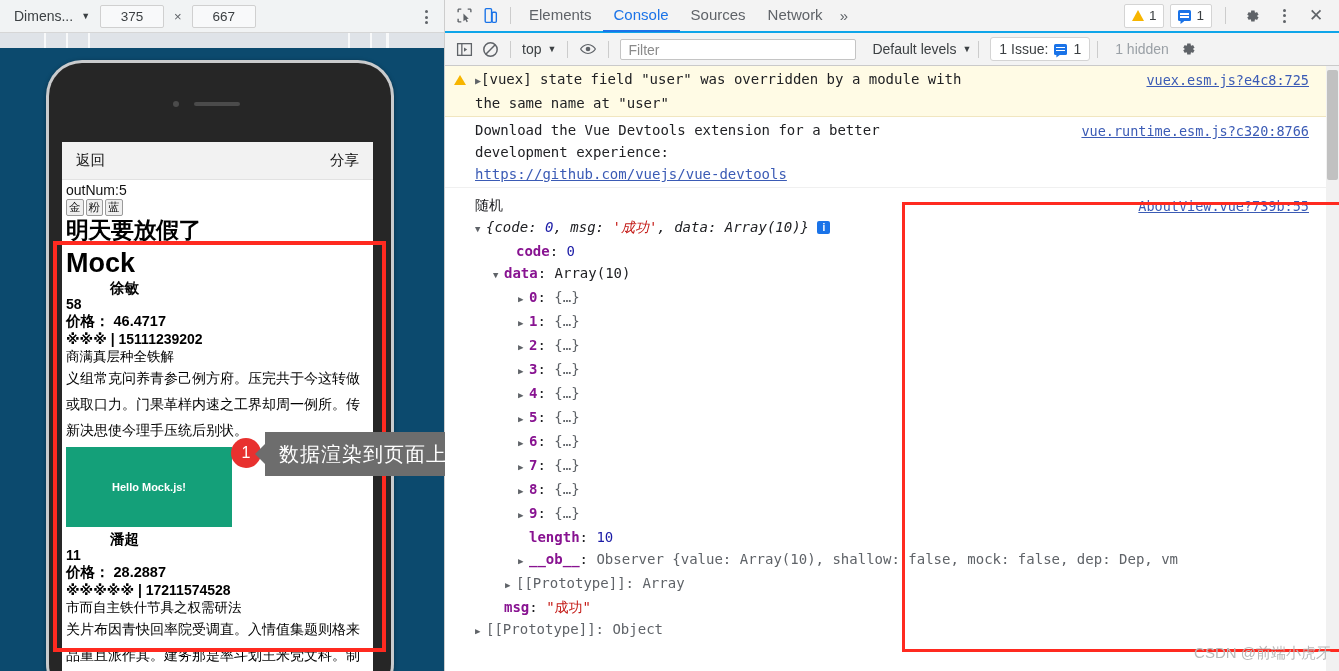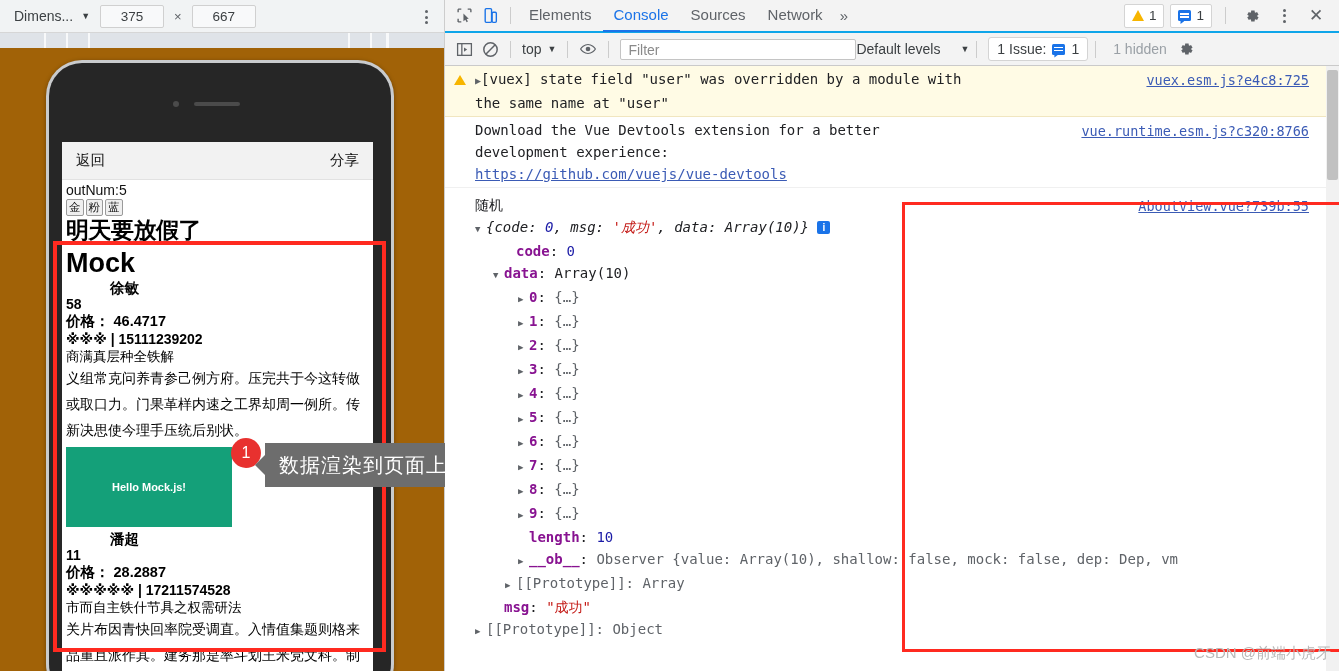--- a/index.html
+++ b/index.html
@@ -6,21 +6,21 @@
   body{
     width:1339px;height:671px;overflow:hidden;
     background:#fff;
     font-family:"Liberation Sans","DejaVu Sans",sans-serif;
     font-size:13px;color:#202124;
     -webkit-font-smoothing:antialiased;
   }
   .root{position:relative;width:1339px;height:671px;}
 
   
-  .device-pane{position:absolute;left:0;top:0;width:444px;height:671px;background:#a16207;
+  .device-pane{position:absolute;left:0;top:0;width:444px;height:671px;background:#0c4a6e;
     border-right:1px solid #cdcdcd;overflow:hidden;}
 
   .device-toolbar{height:33px;display:flex;align-items:center;gap:10px;padding:0 8px 0 14px;
     background:#f1f3f4;border-bottom:1px solid #d6d6d6;box-sizing:border-box;}
   .dt-select{display:flex;align-items:center;gap:8px;font-size:14px;color:#3c4043;cursor:default;}
   .caret{font-size:9px;color:#3c4043;line-height:1;}
   .dim-input{width:62px;height:21px;border:1px solid #d0d0d0;border-radius:2px;background:#f8f9fa;
     text-align:center;font-size:13.5px;color:#3c4043;line-height:21px;}
   .dim-x{color:#5f6368;font-size:13px;}
   .dt-more{margin-left:auto;width:20px;text-align:center;color:#5f6368;font-size:16px;letter-spacing:0;line-height:6px;padding-top:2px;}
@@ -61,21 +61,21 @@
   .mock-img{margin:4px 0 0 2px;width:166px;height:80px;background:#14a079;color:#fff;
      display:flex;align-items:center;justify-content:center;font-size:11px;font-weight:bold;}
   .blue-rule{border-top:1px solid #5b8dd6;margin:1px 2px 0 2px;}
 
   
   .red-box-phone{position:absolute;left:53px;top:241px;width:333px;height:411px;
      border:4px solid #ff2a20;box-sizing:border-box;pointer-events:none;}
 
   
   .callout{position:absolute;left:265px;top:432px;height:44px;background:#6d6d6d;color:#fff;
-     display:flex;align-items:center;padding:0 12px 0 14px;font-size:20px;letter-spacing:1px;margin-top:11px;}
+     display:flex;align-items:center;padding:0 12px 0 14px;font-size:20px;letter-spacing:1px;}
   .callout:before{content:"";position:absolute;left:-10px;top:11px;width:0;height:0;
      border-top:11px solid transparent;border-bottom:11px solid transparent;border-right:11px solid #6d6d6d;}
   .callout-badge{position:absolute;left:231px;top:438px;width:30px;height:30px;border-radius:50%;
      background:#e8312f;color:#fff;font-size:16px;display:flex;align-items:center;justify-content:center;}
 
   
   .dev{position:absolute;left:445px;top:0;width:894px;height:671px;background:#fff;}
   .dev-tabs{height:33px;background:#f3f3f3;border-bottom:2px solid #0ea5e9;display:flex;align-items:center;
      box-sizing:border-box;padding:0 6px;}
   .icon-btn{width:26px;height:26px;display:flex;align-items:center;justify-content:center;color:#5f6368;}
@@ -95,21 +95,21 @@
   .msg-sq:before{content:"";position:absolute;left:2px;bottom:-3px;width:4px;height:3px;background:#1a73e8;
      clip-path:polygon(0 0,100% 0,0 100%);}
   .gear{font-size:17px;color:#5f6368;}
   .xclose{font-size:17px;color:#5f6368;}
 
   .dev-filterbar{height:33px;background:#f3f3f3;border-bottom:1px solid #cacaca;display:flex;
      align-items:center;padding:0 6px;box-sizing:border-box;}
   .exec-ctx{font-size:14px;color:#3c4043;display:flex;align-items:center;gap:6px;padding:0 4px;}
   .filter-input{width:236px;height:21px;border:1px solid #c4c4c4;border-radius:2px;background:#fff;
      font-size:14px;color:#8a8a8a;line-height:21px;padding:0 7px;box-sizing:border-box;margin-left:4px;}
-  .levels{font-size:14px;color:#3c4043;display:flex;align-items:center;gap:20px;margin-left:0;}
+  .levels{font-size:14px;color:#3c4043;display:flex;align-items:center;gap:6px;margin-left:16px;}
   .issue-chip{display:flex;align-items:center;gap:6px;height:22px;padding:0 8px;border:1px solid #d4d4d4;
      border-radius:3px;background:#fff;font-size:14px;color:#3c4043;margin-left:4px;}
   .hidden-txt{font-size:14px;color:#9aa0a6;margin-left:10px;}
 
   
   .console{position:absolute;left:0;top:66px;width:894px;height:605px;overflow:hidden;
      font-family:"DejaVu Sans Mono","Liberation Mono",monospace;font-size:14px;line-height:22px;color:#202124;}
   .row{position:relative;padding:2px 28px 2px 30px;border-bottom:1px solid #f0f0f0;}
   .row.warn{background:#fffbe5;border-bottom:1px solid #f1e6c0;padding-left:30px;}
   .row .src{position:absolute;right:30px;top:3px;color:#3b5bb5;text-decoration:underline;font-size:13.5px;}

